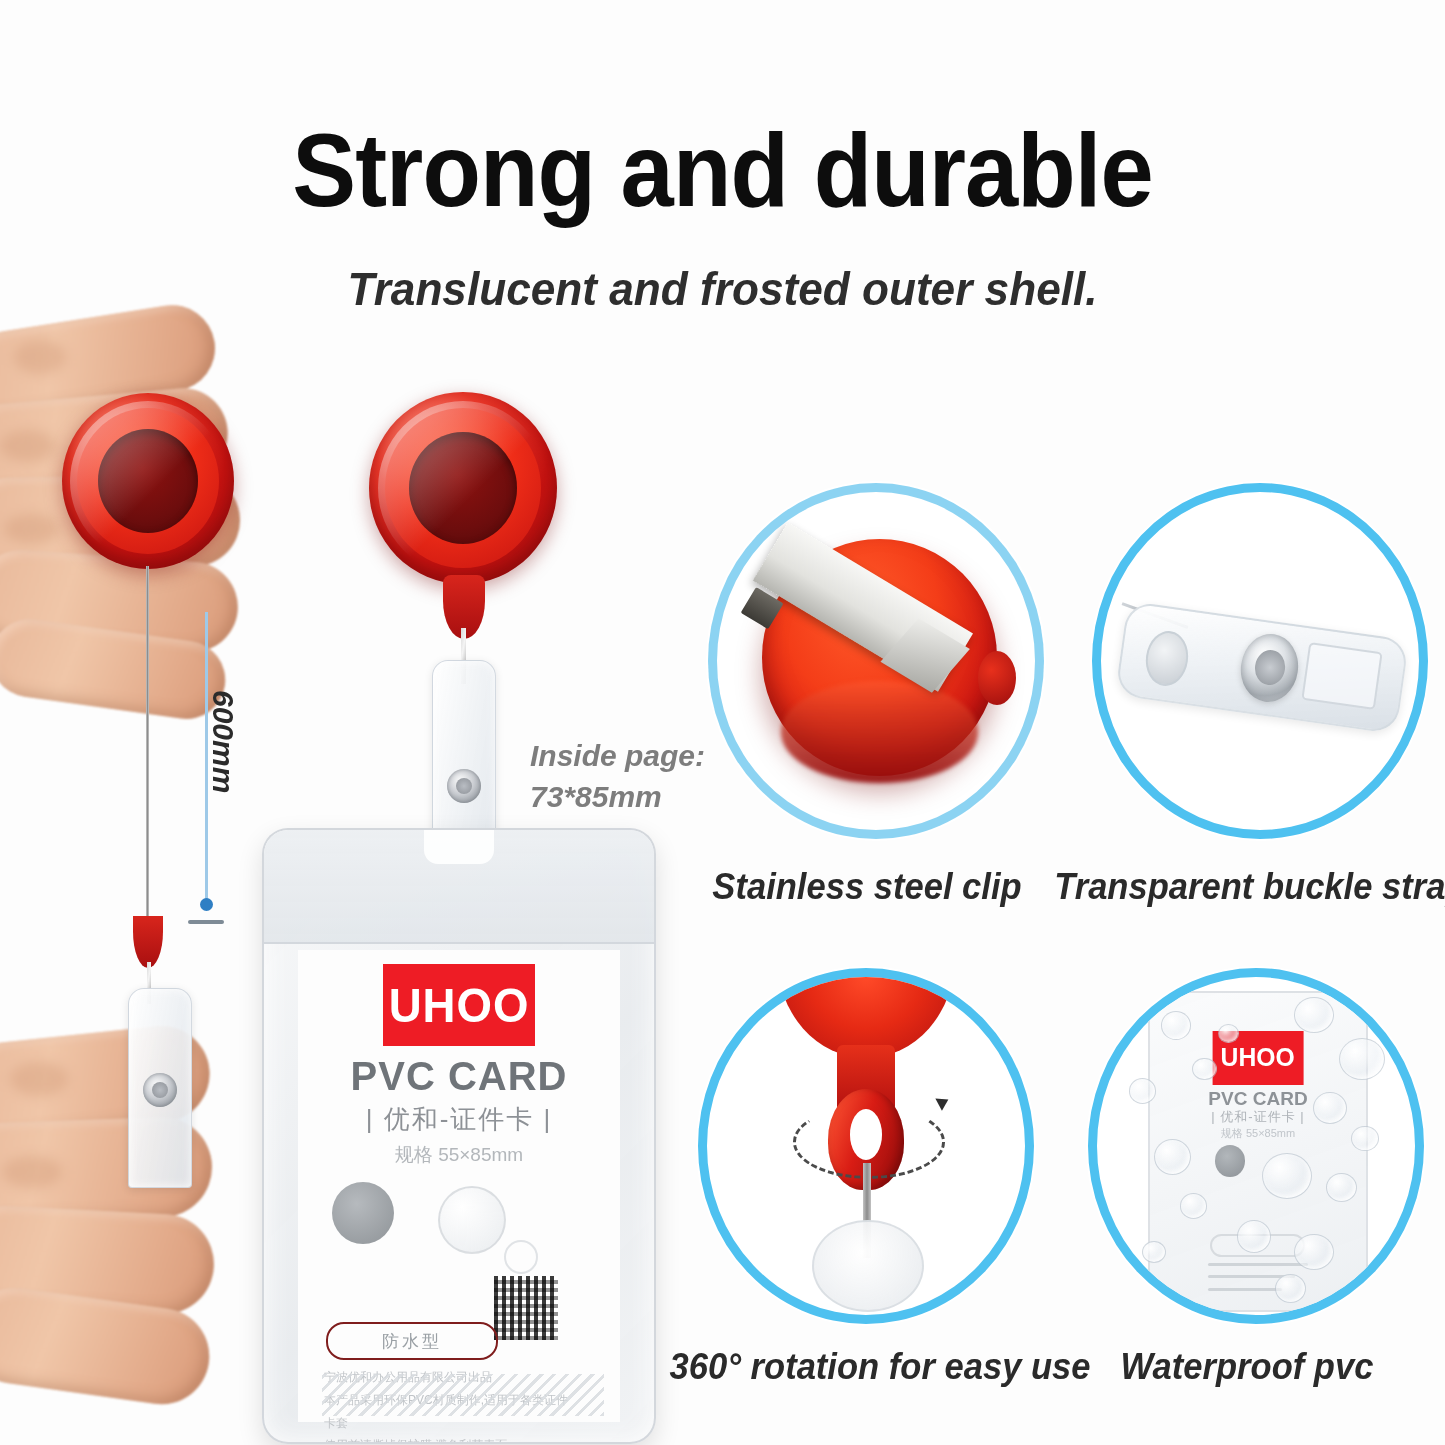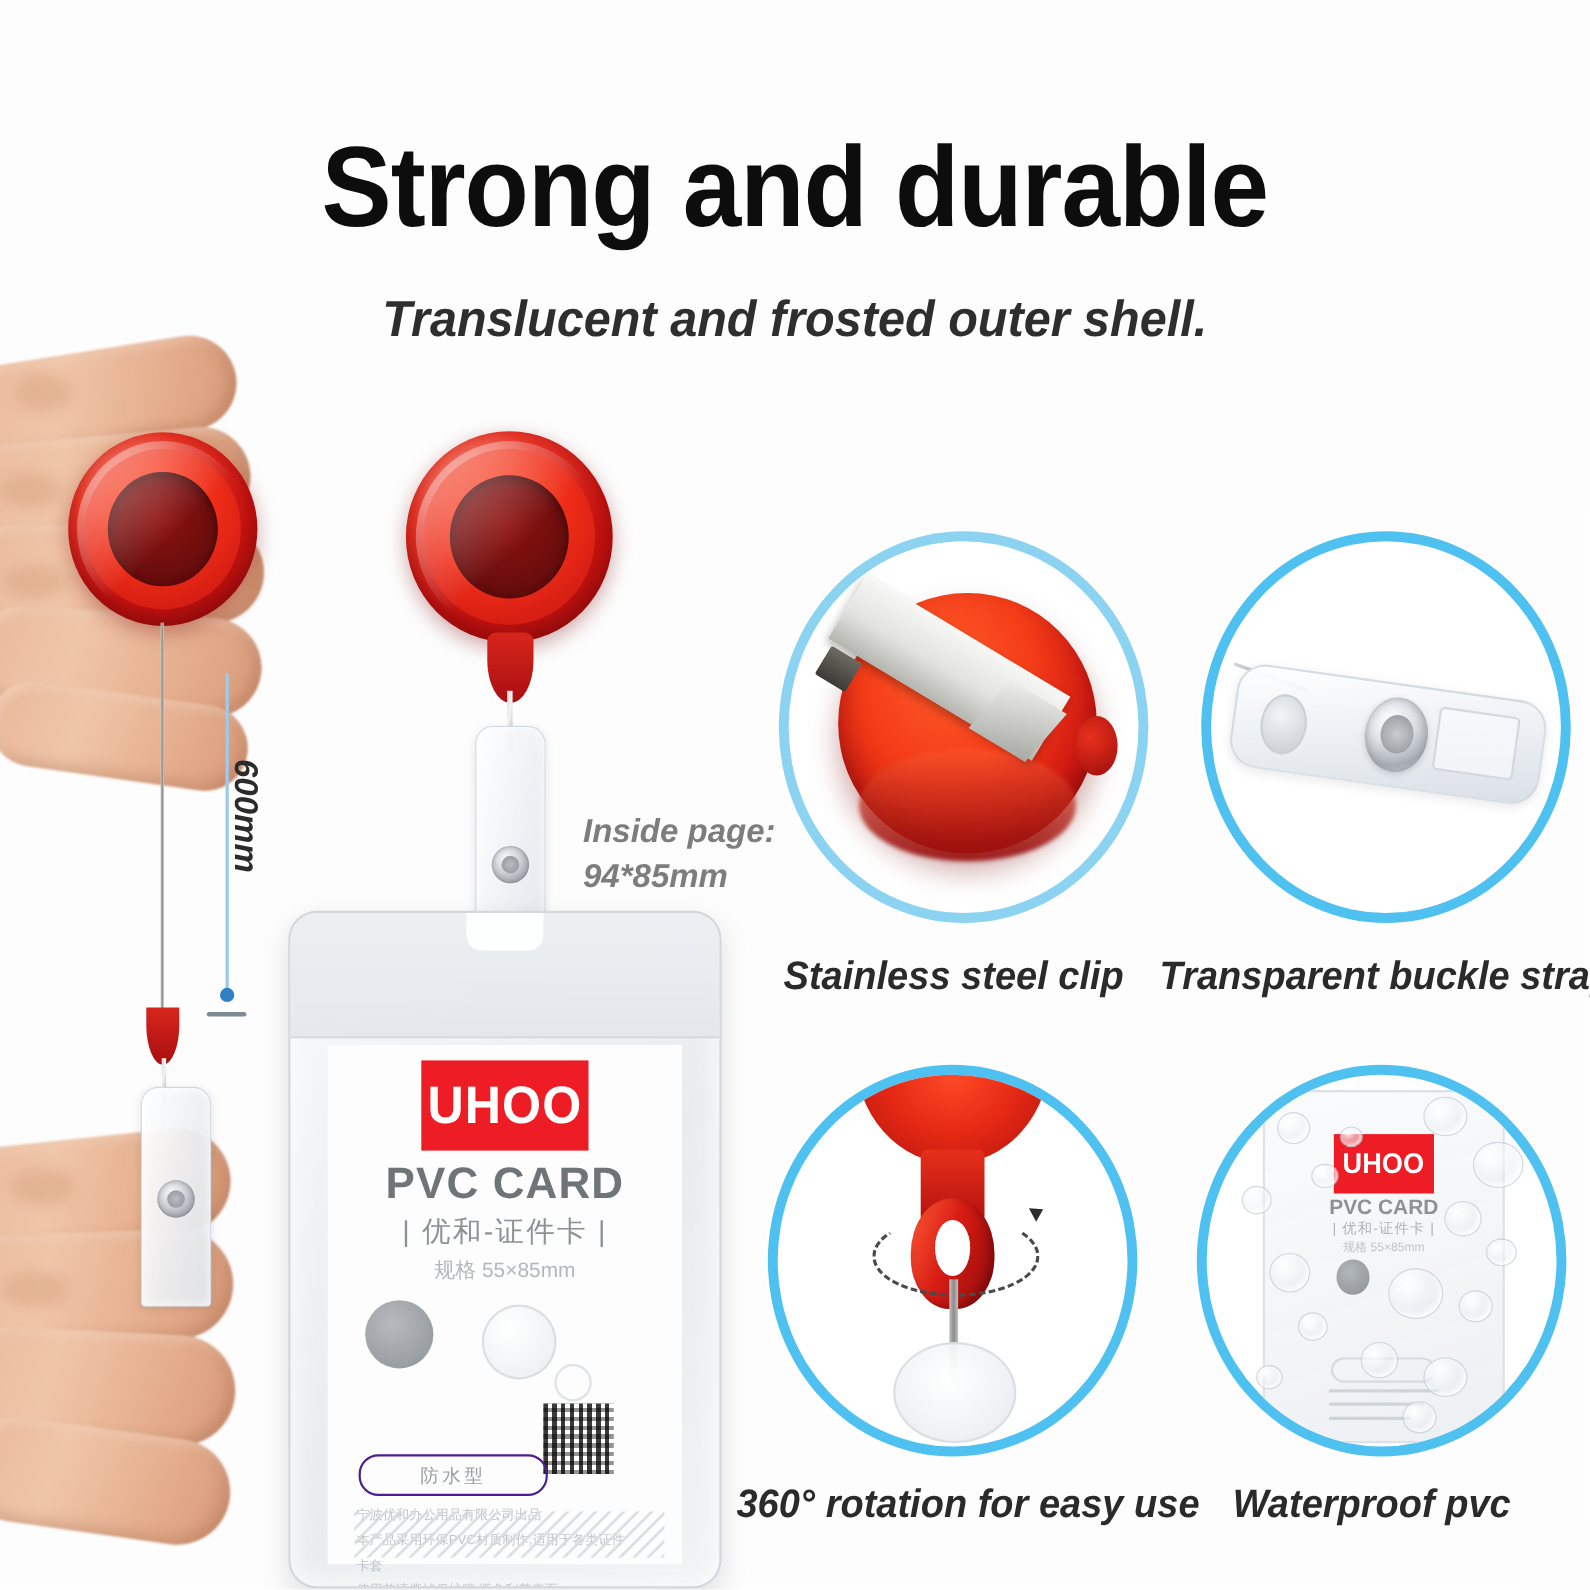--- a/index.html
+++ b/index.html
@@ -163,21 +163,21 @@
   .qr{
     position:absolute;left:196px;top:326px;width:64px;height:64px;
     background:
       repeating-linear-gradient(90deg,#3a3a3a 0 4px,#fff 4px 8px),
       repeating-linear-gradient(0deg,rgba(58,58,58,.55) 0 4px,rgba(255,255,255,.55) 4px 8px);
     background-blend-mode:multiply;
     filter:blur(.3px);
   }
   .pill{
     position:absolute;left:28px;top:372px;width:168px;height:34px;
-    border:2px solid #4c1d95;border-radius:18px;
+    border:2px solid #7f1d1d;border-radius:18px;
     display:flex;align-items:center;justify-content:center;
     font-size:17px;color:#9aa0a5;letter-spacing:3px;
   }
   .fineprint{
     position:absolute;left:26px;top:416px;width:250px;
     font-size:12px;line-height:1.9;color:#c0c4c8;filter:blur(.7px);white-space:pre-line;
   }
   .hatch{
     position:absolute;left:24px;right:16px;bottom:6px;height:42px;
     background:repeating-linear-gradient(-45deg,rgba(214,218,222,.8) 0 3px,rgba(255,255,255,0) 3px 9px);
@@ -392,21 +392,21 @@
     <div class="gloss" style="inset:9px;"></div>
   </div>
   <div class="hook" style="left:443px;top:575px;width:42px;height:64px;border-radius:8px 8px 50% 50%/8px 8px 60% 60%;"></div>
   <div class="clip-metal" style="left:461px;top:628px;width:5px;height:56px;"></div>
 
   <div class="strap" style="left:432px;top:660px;width:62px;height:262px;">
     <div class="snap" style="left:14px;top:108px;width:34px;height:34px;"></div>
   </div>
 
   <div class="note" style="left:530px;top:736px;">Inside page:
-94*85mm</div>
+73*85mm</div>
 
   <div class="holder">
     <div class="lip"></div>
     <div class="slot"></div>
 
     <div class="insert">
       <div class="uhoo-box">
         <span>UHOO</span>
       </div>
       <div class="pvc-card-txt">PVC CARD</div>

